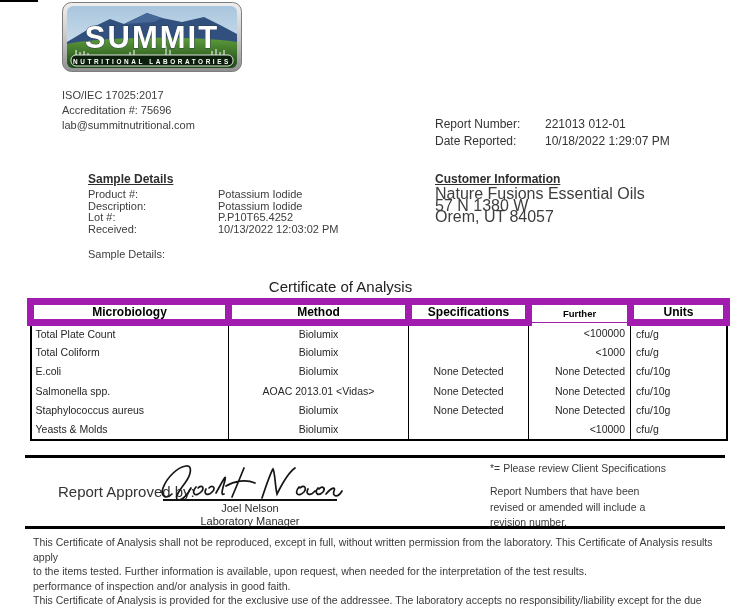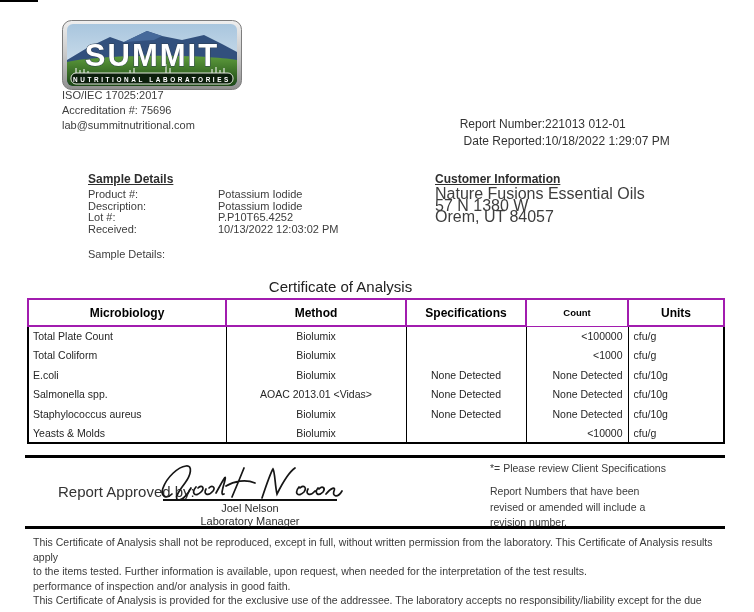--- a/index.html
+++ b/index.html
@@ -11,52 +11,52 @@
     height: 612px;
     background: #ffffff;
     overflow: hidden;
   }
   .abs { position: absolute; }
 
   
   .top-artifact { left: 0; top: 0; width: 38px; height: 2px; background: #000; }
 
   
-  .logo-wrap { left: 62px; top: 20px; width: 144px; height: 70px; border-radius: 7px; }
+  .logo-wrap { left: 62px; top: 2px; width: 144px; height: 70px; border-radius: 7px; }
 
   
   .lab-info { left: 62px; top: 88px; font-size: 11px; line-height: 15px; color: #3d3d3d; }
 
   
-  .report-block { left: 435px; top: 116px; font-size: 12px; line-height: 17px; color: #333; text-align: right; }
+  .report-block { left: 435px; top: 116px; font-size: 12px; line-height: 17px; color: #333; }
   .report-row { display: flex; }
   .report-row .lbl { width: 110px; }
 
   
   .section-heading { font-weight: bold; text-decoration: underline; font-size: 12px; color: #2e2e2e; }
   .sample-heading { left: 88px; top: 172px; }
   .customer-heading { left: 435px; top: 172px; }
 
   .sample-fields { left: 88px; top: 189px; font-size: 11px; line-height: 11.5px; color: #3d3d3d; }
   .field-row { display: flex; }
   .field-row .lbl { width: 130px; }
   .sample-extra { left: 88px; top: 248px; font-size: 11px; color: #3d3d3d; }
 
   .customer-lines { left: 435px; top: 188px; font-size: 16px; line-height: 11.5px; color: #3d3d3d; }
 
   .coa-title { left: 0; top: 278px; width: 681px; text-align: center; font-size: 15px; color: #222; }
 
   
   .coa-table { left: 27px; top: 298px; width: 696px; border-collapse: collapse; table-layout: fixed; }
   .coa-table th {
-    border: 2px solid #a21caf;
+    border: 7px solid #a21caf;
     font-size: 12px;
     font-weight: bold;
     color: #000;
-    height: 27px;
+    height: 16px;
     text-align: center;
     vertical-align: middle;
     padding: 0 2px;
     margin-top: 20px;
   }
   .coa-table th.result-h { font-size: 9.5px; border-bottom-width: 1px; }
   .coa-table td {
     border-left: 1.5px solid #000;
     border-right: 1.5px solid #000;
     font-size: 10.5px;
@@ -199,21 +199,21 @@
         <col style="width:180px">
         <col style="width:120px">
         <col style="width:102px">
         <col style="width:96px">
     </colgroup>
     <thead>
       <tr>
         <th>Microbiology</th>
         <th>Method</th>
         <th>Specifications</th>
-        <th class="result-h">Count</th>
+        <th class="result-h">Further</th>
         <th>Units</th>
       </tr>
     </thead>
     <tbody>
       <tr>
         <td class="c-micro">Total Plate Count</td>
         <td class="c-method">Biolumix</td>
         <td class="c-spec"></td>
         <td class="c-result">&lt;100000</td>
         <td class="c-units">cfu/g</td>

